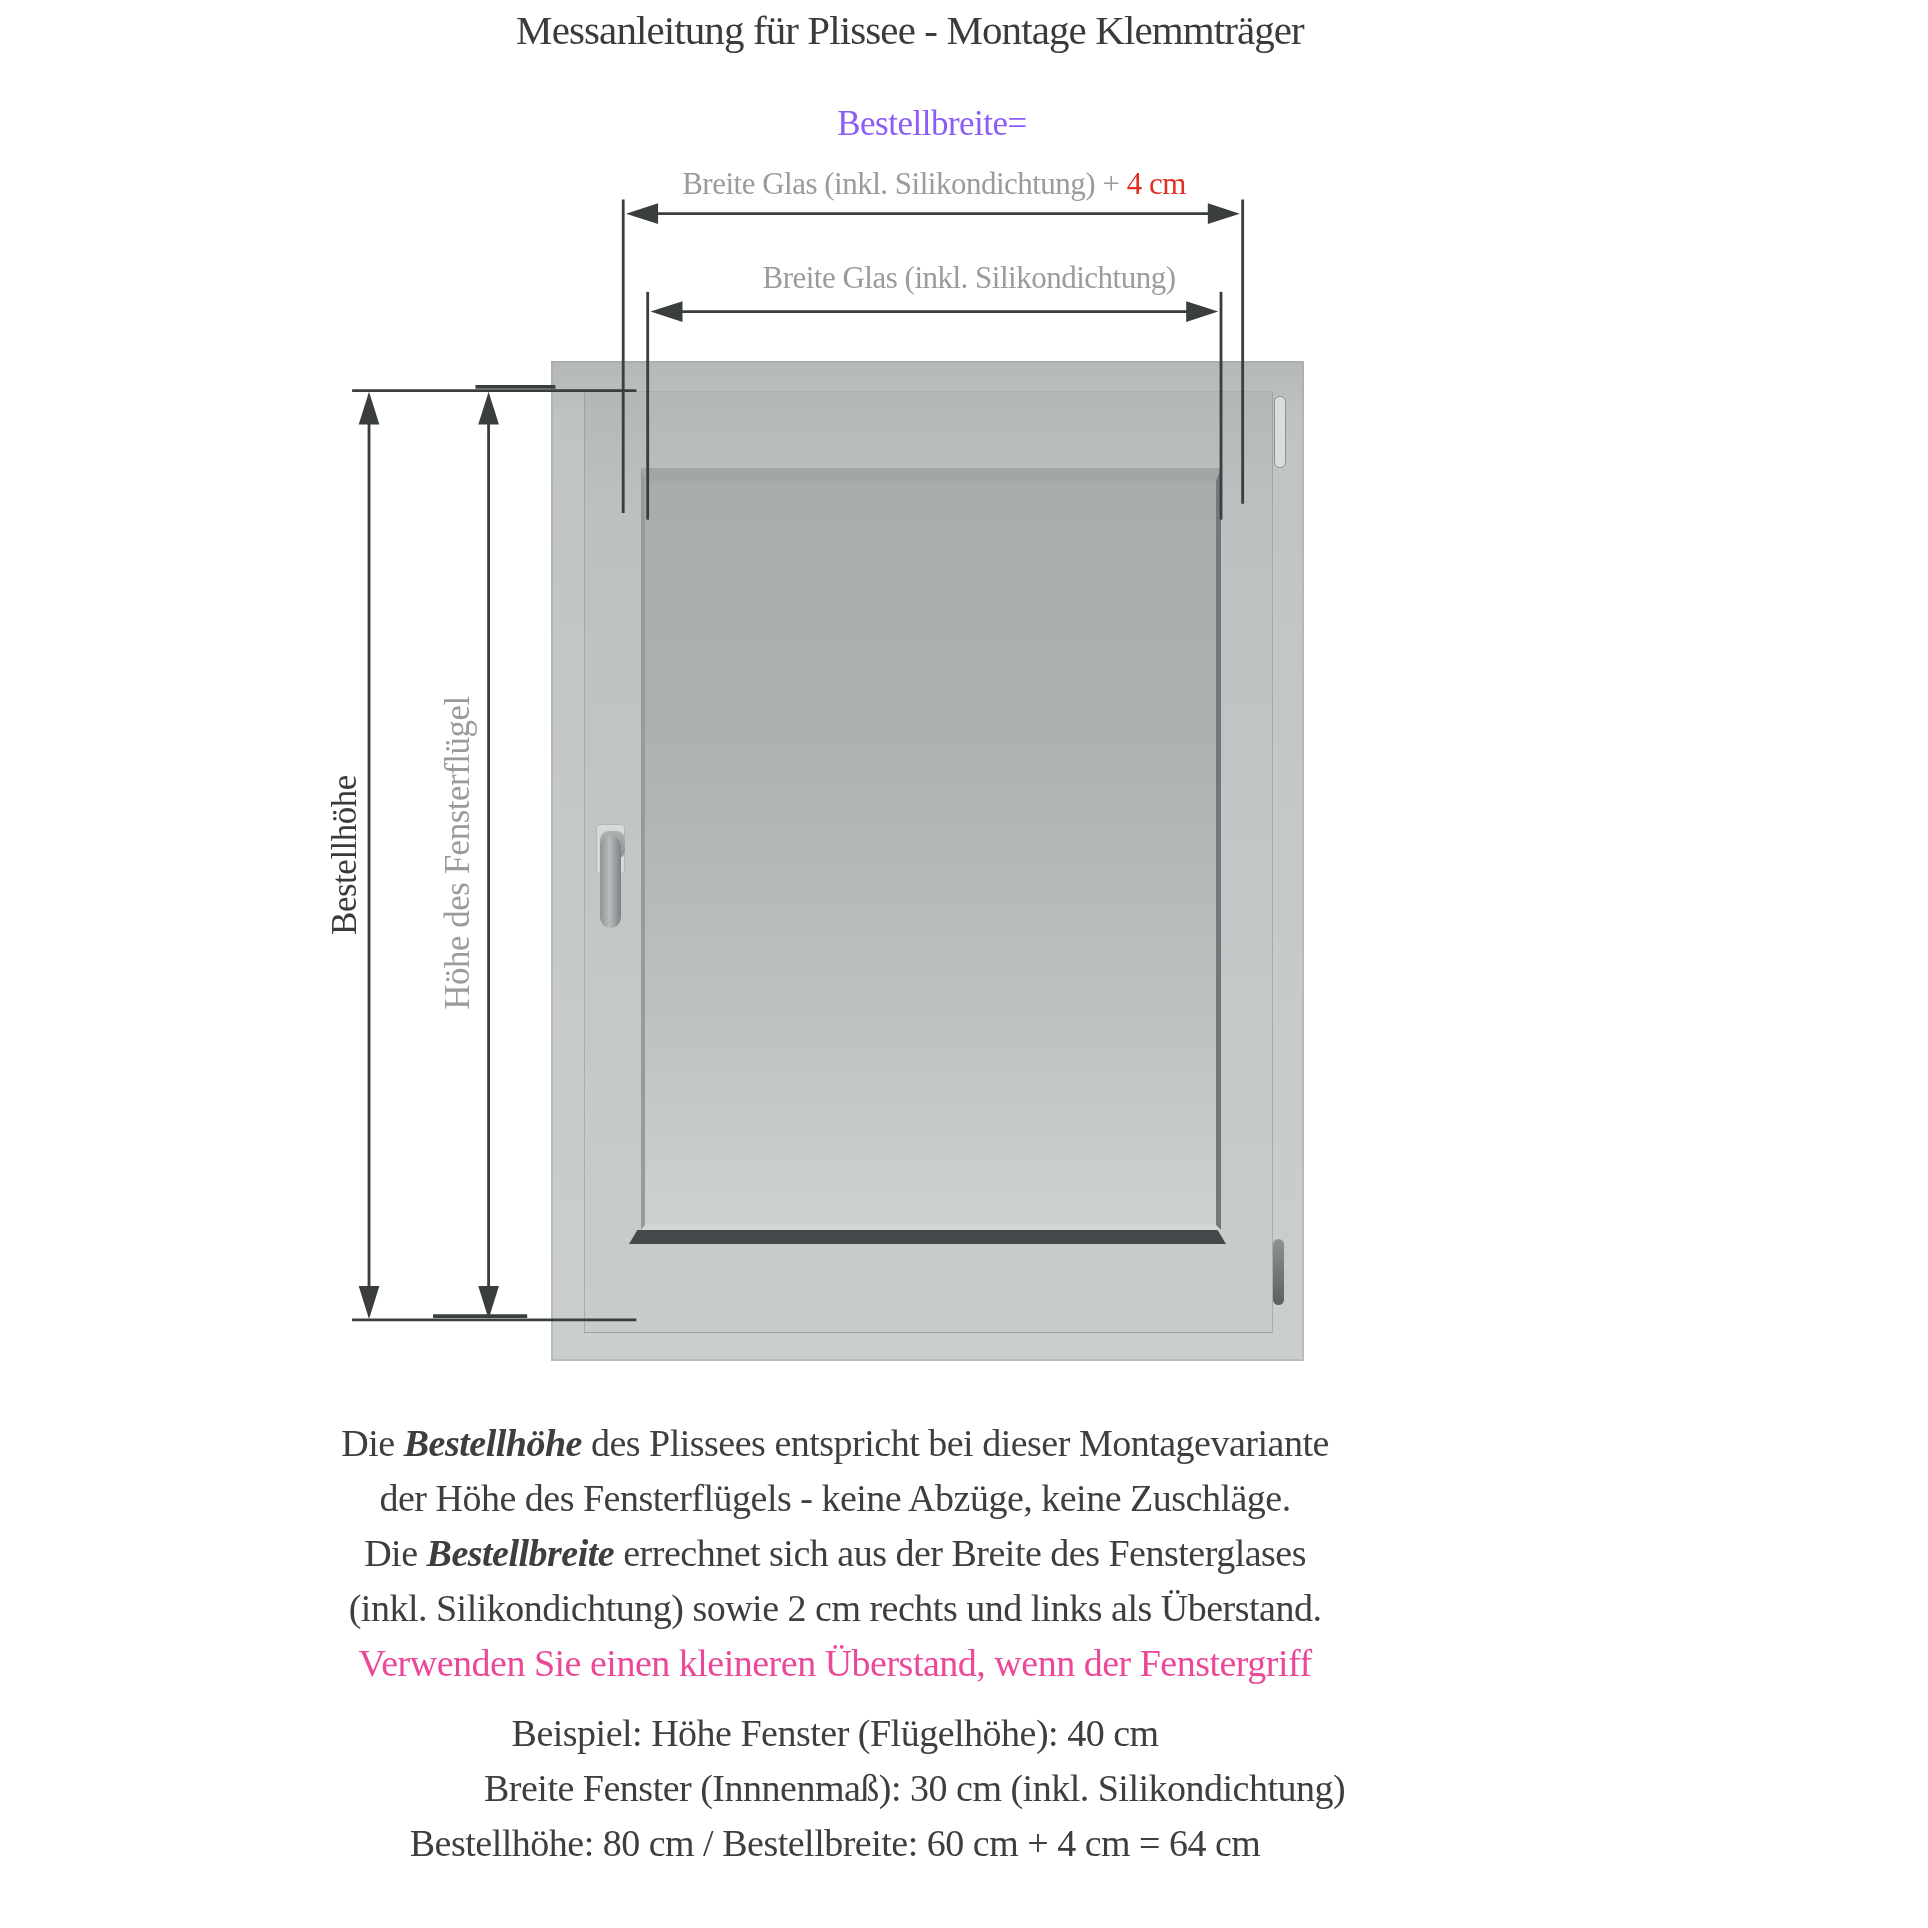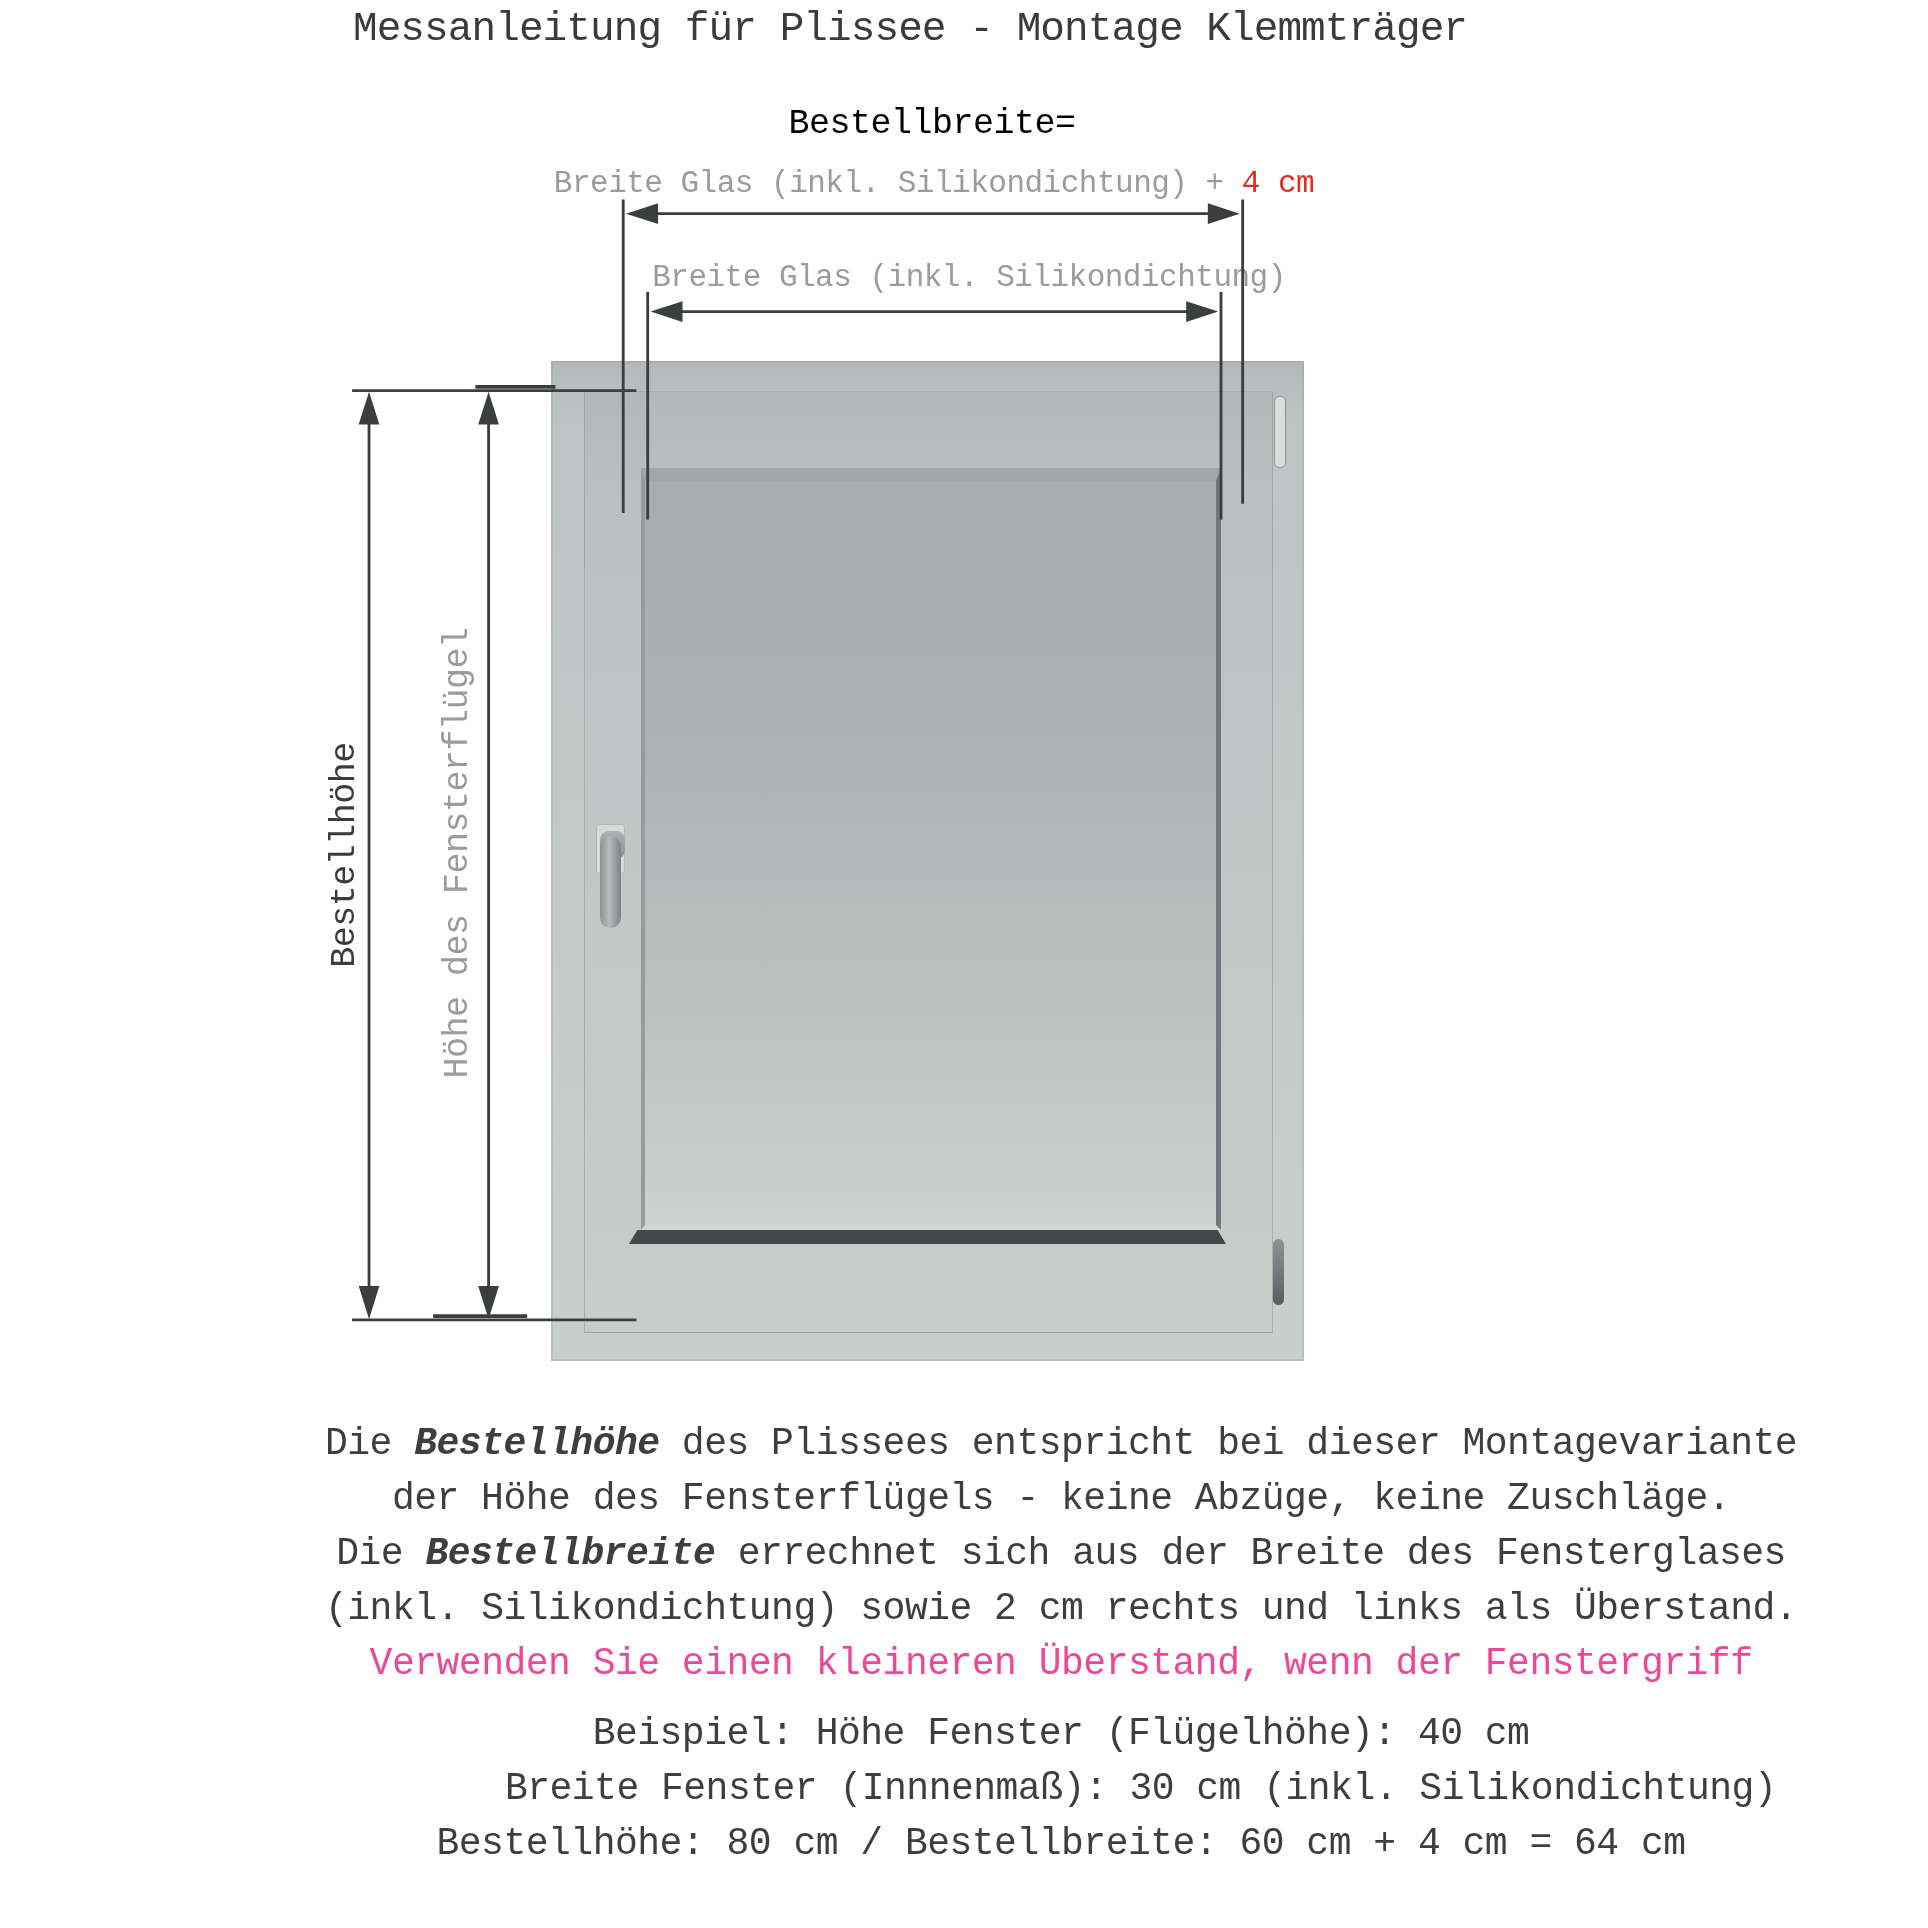--- a/index.html
+++ b/index.html
@@ -1,24 +1,24 @@
 <!DOCTYPE html>
 <html style="font-size:15px"><head>
 <meta charset="utf-8">
 <style>
   html,body{margin:0;padding:0;background:#ffffff;}
   .canvas{
     position:relative;width:1864px;height:1928px;background:#ffffff;overflow:hidden;
-    font-family:Liberation Mono, monospace;color:#3e3e3e;
+    font-family:Liberation Serif, serif;color:#3e3e3e;
   }
   .abs{position:absolute;}
   .centered{transform:translateX(-50%);white-space:nowrap;}
   .page-title{top:5.6px;left:910px;font-size:41px;letter-spacing:-0.9px;color:#3b3b3b;}
   .lbl{white-space:nowrap;letter-spacing:-0.5px;}
-  .lbl-dark{top:104px;left:932px;font-size:35px;color:#000000;text-align:right;}
+  .lbl-dark{top:104px;left:932px;font-size:35px;color:#8b5cf6;text-align:right;}
   .lbl-gray{color:#9b9b9b;}
   .lbl-w-outer{top:166px;left:934px;font-size:31px;}
   .lbl-w-inner{top:260px;left:937px;font-size:31px;margin-left:32px;}
   .red-txt{color:#e02e22;}
 
   
   .win-frame{
     left:551px;top:361px;width:753px;height:1000px;
     background:linear-gradient(180deg,#b4b8b9 0%,#bfc3c4 6%,#c5c9c8 55%,#cacecd 100%);
     box-shadow:inset 0 0 0 1.9px rgba(150,156,158,.35);

